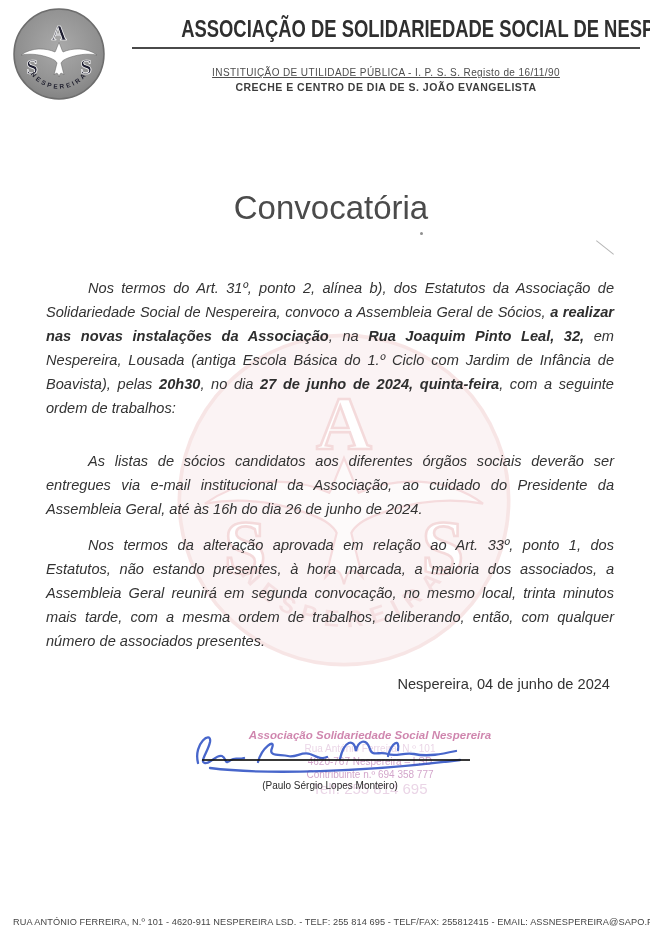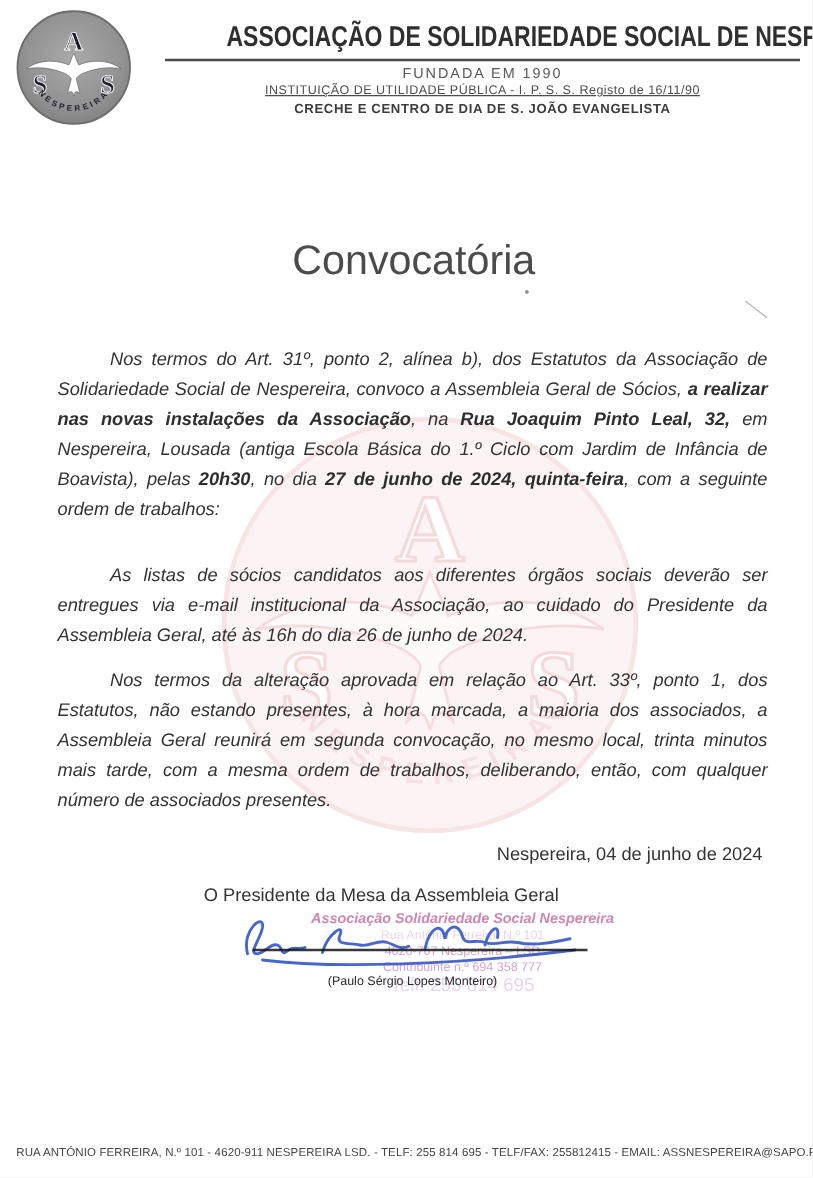--- a/index.html
+++ b/index.html
@@ -77,21 +77,20 @@
     <text class="logo-letter" x="47" y="33" text-anchor="middle" font-size="21" fill="#1d1d30" stroke="#ffffff" stroke-width="0.7">A</text>
     <text class="logo-letter" x="20" y="67" text-anchor="middle" font-size="21" fill="#1d1d30" stroke="#ffffff" stroke-width="0.7">S</text>
     <text class="logo-letter" x="74" y="67" text-anchor="middle" font-size="21" fill="#1d1d30" stroke="#ffffff" stroke-width="0.7">S</text>
     <text font-size="6.4" letter-spacing="2.4" fill="#222230" font-weight="700">
       <textPath href="#arcLogo" startOffset="50%" text-anchor="middle">NESPEREIRA</textPath>
     </text>
   </svg>
 
   <div class="org-name">ASSOCIAÇÃO DE SOLIDARIEDADE SOCIAL DE NESPEREIRA</div>
   <div class="org-rule"></div>
-  <div class="hdr-founded">FUNDADA EM 1990</div>
   <div class="hdr-inst">INSTITUIÇÃO DE UTILIDADE PÚBLICA - I. P. S. S. Registo de 16/11/90</div>
   <div class="hdr-creche">CRECHE E CENTRO DE DIA DE S. JOÃO EVANGELISTA</div>
 
   <svg class="watermark" viewBox="0 0 94 94" xmlns="http://www.w3.org/2000/svg">
     <defs>
       <path id="arcWm" d="M13,55 A35,35 0 0 0 81,55" fill="none"></path>
     </defs>
     <circle cx="47" cy="47" r="45" fill="#f9e9ea" stroke="#f0cccd" stroke-width="1"></circle>
     <path fill="#fdf6f6" stroke="#ecb9bc" stroke-width="0.6" d="M9,48 C20,40 34,41 43,45 L44,43 C45,40 46,38 47,35.5 C48,38 49,40 50,43 L51,45 C60,41 74,40 85,48 C74,46 64,48 56,51 C52,52.5 50,54 49,56 L52,68 C49,65 48,66 47,70 C46,66 45,65 42,68 L45,56 C44,54 42,52.5 38,51 C30,48 20,46 9,48 Z"></path>
     <text class="logo-letter" x="47" y="33" text-anchor="middle" font-size="21" fill="#ffffff" stroke="#eab6b8" stroke-width="0.7">A</text>
@@ -106,21 +105,20 @@
 
   <div class="para p1"><span>Nos termos do Art. 31º, ponto 2, alínea b), dos Estatutos da Associação de Solidariedade Social de Nespereira, convoco a Assembleia Geral de Sócios, </span><b>a realizar nas novas instalações da Associação</b><span>, na </span><b>Rua Joaquim Pinto Leal, 32,</b><span> em Nespereira, Lousada (antiga Escola Básica do 1.º Ciclo com Jardim de Infância de Boavista), pelas </span><b>20h30</b><span>, no dia </span><b>27 de junho de 2024, quinta-feira</b><span>, com a seguinte ordem de trabalhos:</span></div>
 
 
   <div class="para p2">As listas de sócios candidatos aos diferentes órgãos sociais deverão ser entregues via e-mail institucional da Associação, ao cuidado do Presidente da Assembleia Geral, até às 16h do dia 26 de junho de 2024.</div>
 
   <div class="para p3">Nos termos da alteração aprovada em relação ao Art. 33º, ponto 1, dos Estatutos, não estando presentes, à hora marcada, a maioria dos associados, a Assembleia Geral reunirá em segunda convocação, no mesmo local, trinta minutos mais tarde, com a mesma ordem de trabalhos, deliberando, então, com qualquer número de associados presentes.</div>
 
   <div class="dateline">Nespereira, 04 de junho de 2024</div>
 
-  <div class="signer-role">O Presidente da Mesa da Assembleia Geral</div>
 
   <div class="stamp">
     <div class="stamp-l1">Associação Solidariedade Social Nespereira</div>
     <div class="stamp-l2">Rua António Ferreira, N.º 101</div>
     <div class="stamp-l3">4620-767 Nespereira – LSD</div>
     <div class="stamp-l4">Contribuinte n.º 694 358 777</div>
     <div class="stamp-l5">Telf: 255 814 695</div>
   </div>
 
   <svg class="signature" viewBox="0 0 295 52" xmlns="http://www.w3.org/2000/svg">

